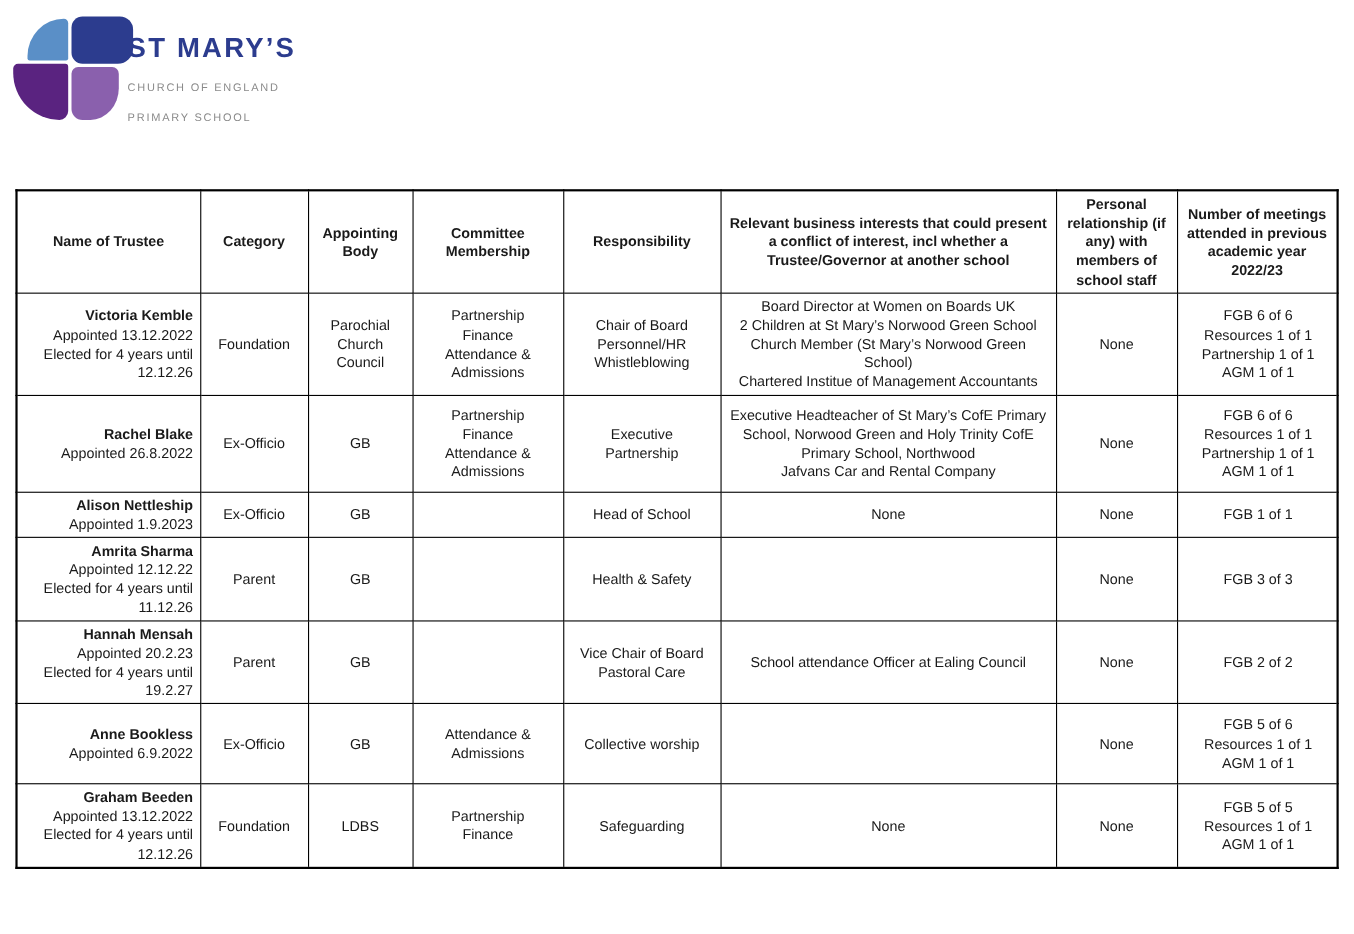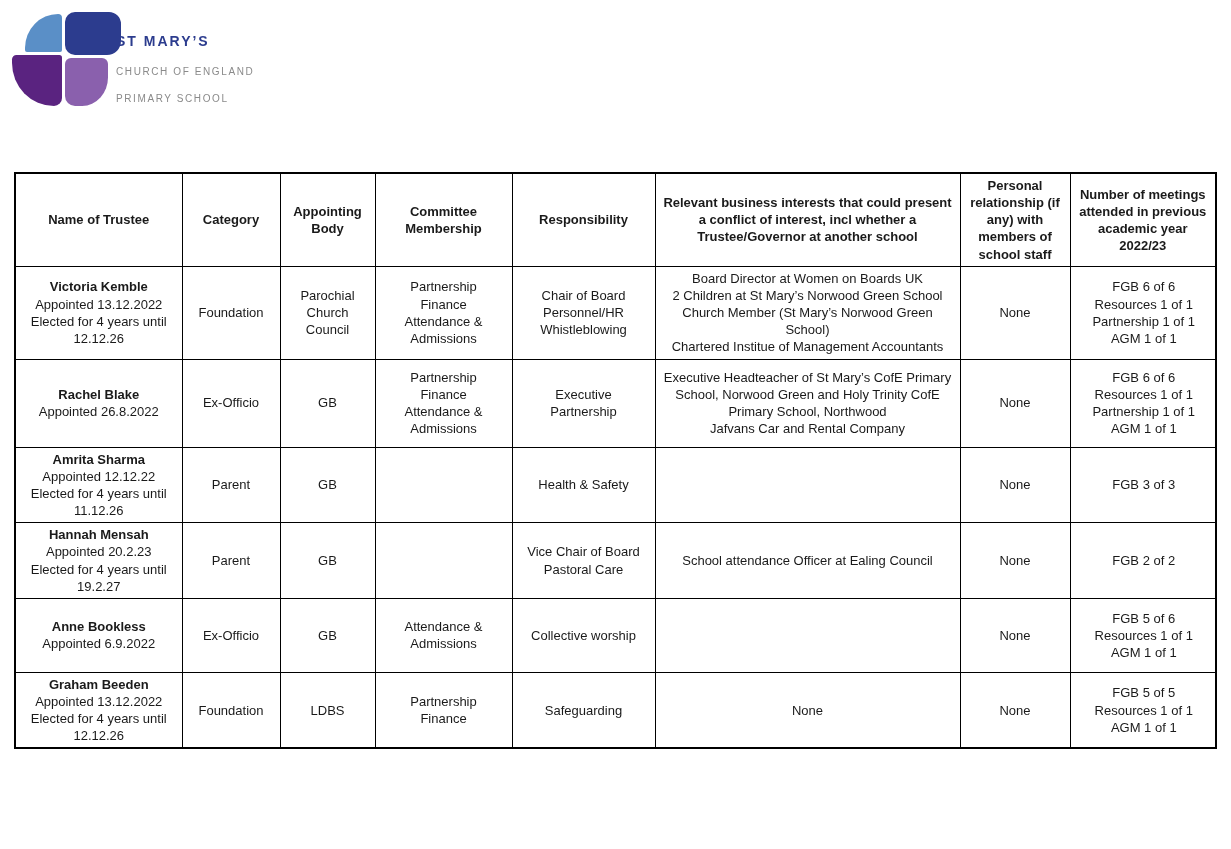--- a/index.html
+++ b/index.html
@@ -56,21 +56,21 @@
   .q-br {
     left: 53px; top: 46px;
     width: 43px; height: 48px;
     border-radius: 6px 6px 60% 10px;
   }
   .logo-text {
     margin-left: -6px;
     line-height: 1.1;
   }
   .logo-name {
-    font-size: 14px;
+    font-size: 25px;
     font-weight: bold;
     letter-spacing: 2px;
     white-space: nowrap;
     margin-top: 19px;
   }
   .logo-sub {
     font-size: 10px;
     letter-spacing: 1.6px;
     color: #8a8a8a;
     white-space: nowrap;
@@ -112,21 +112,21 @@
   table.register tbody tr:nth-child(1) { height: 89px; }
   table.register tbody tr:nth-child(2) { height: 88px; }
   table.register tbody tr:nth-child(3) { height: 38px; }
   table.register tbody tr:nth-child(4) { height: 70px; padding-left: 16px; }
   table.register tbody tr:nth-child(5) { height: 74px; }
   table.register tbody tr:nth-child(6) { height: 73px; }
   table.register tbody tr:nth-child(7) { height: 54px; }
   table.register tbody tr:nth-child(8) { height: 81px; }
 
   table.register td.cell-name {
-    text-align: center;
+    text-align: right;
     padding-left: 6px;
   }
   table.register td.cell-name .trustee-name { font-weight: bold; }
   table.register td.cell-meetings {
     text-align: center;
     padding-left: 8px;
     margin-top: 18px;
   }
 </style>
 </head>
@@ -211,20 +211,30 @@
 Partnership</td>
           <td>Executive Headteacher of St Mary’s CofE Primary School, Norwood Green and Holy Trinity CofE Primary School, Northwood
 Jafvans Car and Rental Company</td>
           <td>None</td>
           <td class="cell-meetings">FGB 6 of 6
 Resources 1 of 1
 Partnership 1 of 1
 AGM 1 of 1</td>
         </tr>
         <tr>
+          <td class="cell-name"><div class="trustee-name">Alison Nettleship</div><div>Appointed 1.9.2023</div></td>
+          <td>Ex-Officio</td>
+          <td>GB</td>
+          <td></td>
+          <td>Head of School</td>
+          <td>None</td>
+          <td>None</td>
+          <td class="cell-meetings">FGB 1 of 1</td>
+        </tr>
+        <tr>
           <td class="cell-name"><div class="trustee-name">Amrita Sharma</div><div>Appointed 12.12.22
 Elected for 4 years until 11.12.26</div></td>
           <td>Parent</td>
           <td>GB</td>
           <td></td>
           <td>Health &amp; Safety</td>
           <td></td>
           <td>None</td>
           <td class="cell-meetings">FGB 3 of 3</td>
         </tr>

